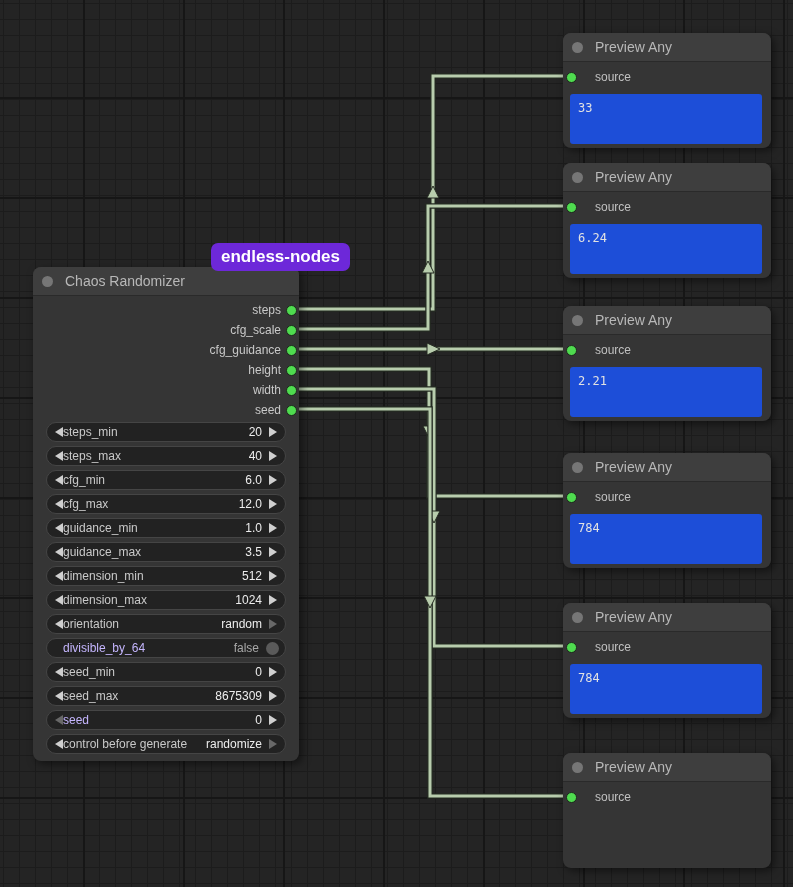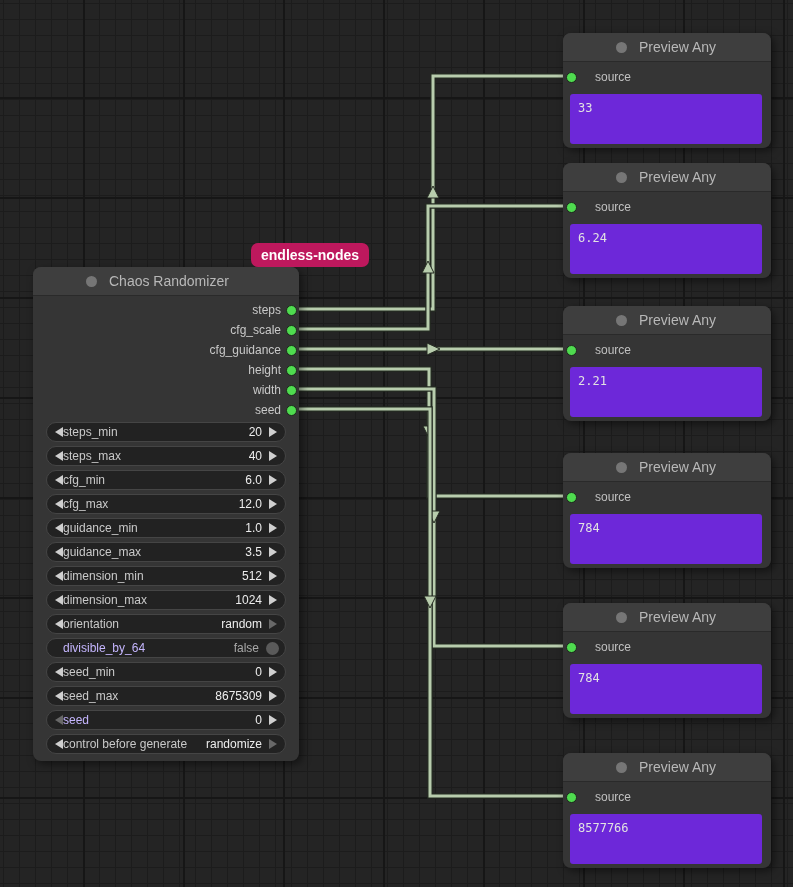--- a/index.html
+++ b/index.html
@@ -19,21 +19,21 @@
   .wire-out{fill:none;stroke:#252b22;stroke-width:5.5;}
   .wire{fill:none;stroke:#b8cdad;stroke-width:3;}
   .wire-arrow{fill:#b8cdad;stroke:#252b22;stroke-width:1;}
 
   .node{
     position:absolute;background:#353535;border-radius:8px;z-index:2;
     box-shadow:3px 3px 9px rgba(0,0,0,.5);
   }
   .node-header{
     height:28px;background:#3e3e3e;border-radius:8px 8px 0 0;
-    border-bottom:1px solid #2a2a2a;display:flex;align-items:center;padding-left:44px;
+    border-bottom:1px solid #2a2a2a;display:flex;align-items:center;
   }
   .collapse-dot{width:11px;height:11px;border-radius:50%;background:#767676;margin-left:9px;flex:none;}
   .node-title{margin-left:12px;font-size:14px;color:#b8b8b8;white-space:nowrap;}
 
   
   #chaos{left:33px;top:267px;width:266px;height:494px;}
   .outputs{margin-top:4px;}
   .out-row{position:relative;height:20px;display:flex;align-items:center;justify-content:flex-end;
     padding-right:18px;font-size:12px;color:#c9c9c9;}
   .out-dot{position:absolute;right:2px;top:4.5px;width:9px;height:9px;border-radius:50%;
@@ -59,31 +59,31 @@
 
   
   .preview{left:563px;width:208px;height:115px;}
   #pv1{top:33px;}#pv2{top:163px;}#pv3{top:306px;}#pv4{top:453px;}#pv5{top:603px;}#pv6{top:753px;}
   .in-row{position:relative;height:20px;margin-top:5px;display:flex;align-items:center;
     font-size:12px;color:#c0c0c0;}
   .in-dot{position:absolute;left:3px;top:4.5px;width:9px;height:9px;border-radius:50%;
     background:#4fdb4f;border:1px solid #1d291d;box-sizing:content-box;}
   .in-label{margin-left:32px;}
   .pv-box{
-    position:absolute;left:7px;right:9px;top:61px;height:50px;background:#6d28d9;
+    position:absolute;left:7px;right:9px;top:61px;height:50px;background:#1d4ed8;
     border-radius:3px;padding:8px 8px;box-sizing:border-box;
     font-family:"DejaVu Sans Mono",monospace;font-size:12px;line-height:13px;color:#e2e2e2;
     overflow:hidden;
   }
 
   
   .badge{
     position:absolute;left:211px;top:243px;z-index:3;
-    background:#be185d;color:#ffffff;font-size:14px;font-weight:700;
-    padding:4px 10px;border-radius:7px;white-space:nowrap;margin-left:40px;
+    background:#6d28d9;color:#ffffff;font-size:17px;font-weight:700;
+    padding:4px 10px;border-radius:7px;white-space:nowrap;
   }
 </style>
 </head>
 <body>
 
 <svg class="wires" width="793" height="887">
   <g>
     <path class="wire-out" d="M292 309 H433 V76 H571"></path>
       <path class="wire" d="M292 309 H433 V76 H571"></path>
     <polygon class="wire-arrow" points="433,186 427,198 439,198"></polygon>
@@ -308,16 +308,13 @@
 
 <div class="node preview" id="pv6">
   <div class="node-header">
     <span class="collapse-dot"></span>
     <span class="node-title">Preview Any</span>
   </div>
   <div class="in-row">
     <span class="in-dot"></span>
     <span class="in-label">source</span>
   </div>
-  <div class="pv-box">
-    <span>8577766</span>
-  </div>
 </div>
 
 </body></html>

